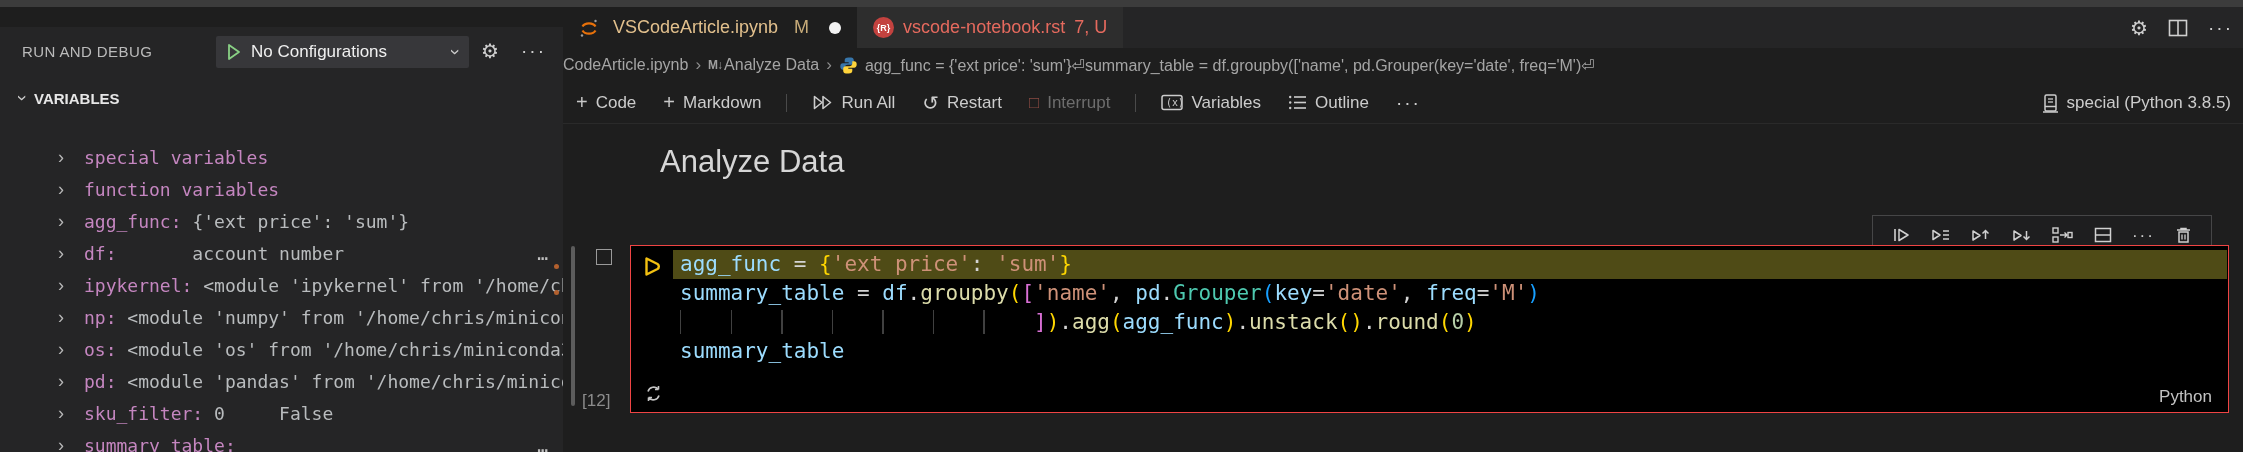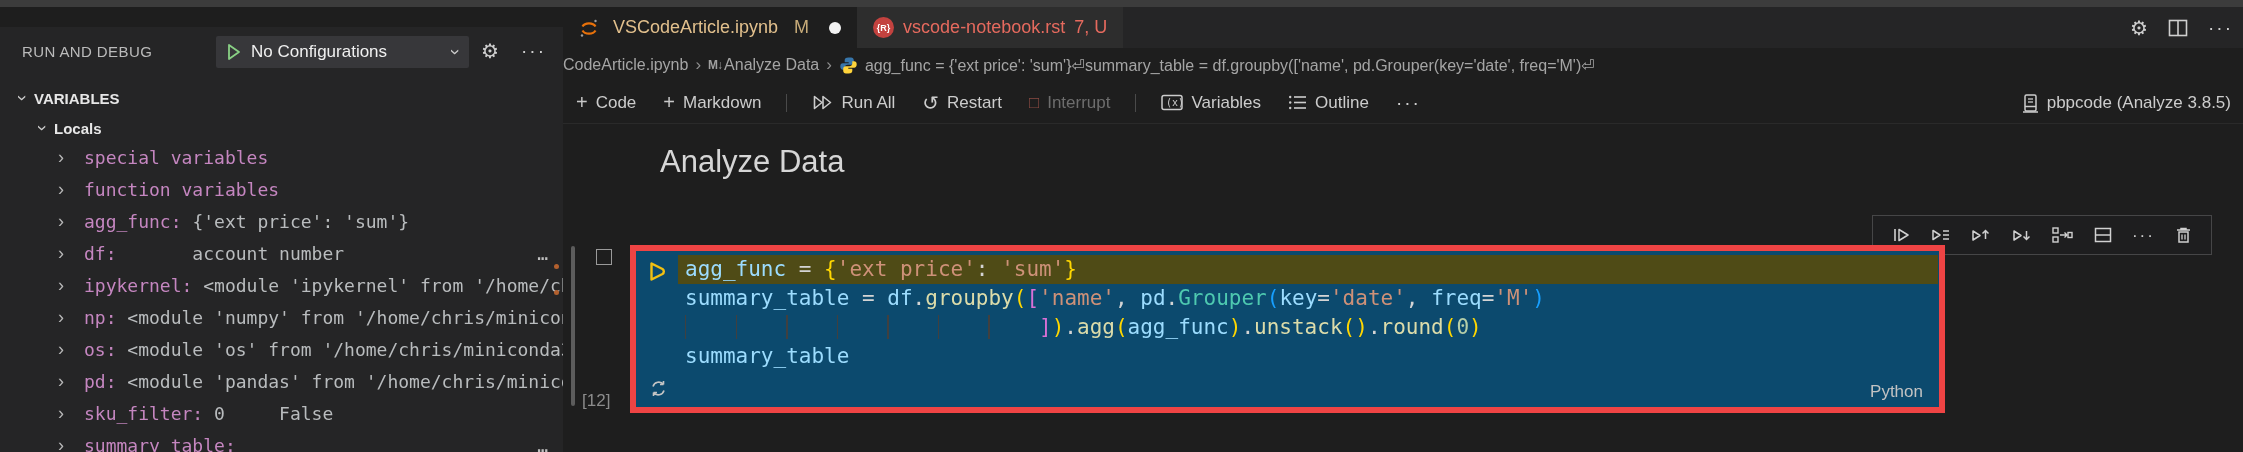--- a/index.html
+++ b/index.html
@@ -78,22 +78,22 @@
 
   .cell-toolbar { position:absolute; left:1309px; top:91px; width:340px; height:40px; background:#1e1e1f;
                   border:1px solid #464647; display:flex; align-items:center; justify-content:space-around; padding:0 8px; }
   .cell-toolbar .dots { font-size:17px; }
 
   .focus-bar { position:absolute; left:8px; top:122px; width:4px; height:160px; background:#5c5c5c; border-radius:2px; }
   .cell-check { position:absolute; left:33px; top:125px; width:16px; height:16px; border:1.5px solid #9a9a9a; }
   .exec-count { position:absolute; left:19px; top:267px; color:#8c8c8c;
                 font-family:Liberation Sans, sans-serif; font-size:17px; }
 
-  .cell-editor { position:absolute; left:67px; top:121px; width:1315px; height:168px;
-                 background:#0c4a6e; border:6px solid #ef4444; }
+  .cell-editor { position:absolute; left:67px; top:121px; width:1599px; height:168px;
+                 background:#000000; border:1px solid #ef4444; }
   .run-btn { position:absolute; left:7px; top:7px; }
   .codewrap { position:absolute; left:42px; top:4px; right:1px;
               font-family:"DejaVu Sans Mono", monospace; font-size:21px; line-height:29px; }
   .code-line { white-space:pre; height:29px; }
   .code-line.hl { background:#4f4b16; }
   .codewrap { padding-left:0; }
   .code-line > span { padding:0; }
   .code-line { padding-left:7px; }
   .tk-v{color:#9cdcfe} .tk-o{color:#d4d4d4} .tk-s{color:#ce9178}
   .tk-b1{color:#ffd700} .tk-b2{color:#da70d6} .tk-b3{color:#179fff}
@@ -118,24 +118,20 @@
         <span class="lbl">No Configurations</span>
         <span class="chev down" style="margin-left:auto">›</span>
       </div>
       <span class="gear sb-gear">⚙</span>
       <span class="dots sb-dots">···</span>
     </div>
     <div class="sec-row row-vars">
       <span class="chev down">›</span>
       <span class="sec-label">VARIABLES</span>
     </div>
-    <div class="sec-row row-locals">
-      <span class="chev down">›</span>
-      <span class="sec-label">Locals</span>
-    </div>
     <div id="var-list">
         <div class="var-row"><span class="vchev">›</span><span class="vname">special variables</span><span class="vval"></span></div>
         <div class="var-row"><span class="vchev">›</span><span class="vname">function variables</span><span class="vval"></span></div>
         <div class="var-row"><span class="vchev">›</span><span class="vname">agg_func:</span><span class="vval"> {'ext price': 'sum'}</span></div>
         <div class="var-row"><span class="vchev">›</span><span class="vname">df:</span><span class="vval">       account number</span><span class="vtrail">…</span></div>
         <div class="var-row"><span class="vchev">›</span><span class="vname">ipykernel:</span><span class="vval"> &lt;module 'ipykernel' from '/home/ch…</span></div>
         <div class="var-row"><span class="vchev">›</span><span class="vname">np:</span><span class="vval"> &lt;module 'numpy' from '/home/chris/minicon…</span></div>
         <div class="var-row"><span class="vchev">›</span><span class="vname">os:</span><span class="vval"> &lt;module 'os' from '/home/chris/miniconda3…</span></div>
         <div class="var-row"><span class="vchev">›</span><span class="vname">pd:</span><span class="vval"> &lt;module 'pandas' from '/home/chris/minico…</span></div>
         <div class="var-row"><span class="vchev">›</span><span class="vname">sku_filter:</span><span class="vval"> 0     False</span></div>
@@ -234,21 +230,21 @@
       </span>
       <span class="dots">···</span>
       <span class="nb-kernel">
         <svg class="ic" width="17" height="20" viewBox="0 0 17 20">
           <rect x="3" y="2" width="11" height="16" rx="1.5" fill="none" stroke="#cccccc" stroke-width="1.5"></rect>
           <line x1="3" y1="13.5" x2="14" y2="13.5" stroke="#cccccc" stroke-width="1.5"></line>
           <line x1="1" y1="19" x2="16" y2="19" stroke="#cccccc" stroke-width="1.5"></line>
           <line x1="6" y1="6" x2="11" y2="6" stroke="#cccccc" stroke-width="1.3"></line>
           <line x1="6" y1="9" x2="11" y2="9" stroke="#cccccc" stroke-width="1.3"></line>
         </svg>
-        <span>pbpcode (Analyze 3.8.5)</span>
+        <span>special (Python 3.8.5)</span>
       </span>
     </div>
 
     <div class="notebook">
       <h1 class="md-heading">Analyze Data</h1>
 
       <div class="cell-toolbar">
         <svg class="ic" width="20" height="20" viewBox="0 0 20 20">
           <line x1="4" y1="4" x2="4" y2="16" stroke="#d0d0d0" stroke-width="1.6"></line>
           <path d="M8 4.5 L17 10 L8 15.5 Z" fill="none" stroke="#d0d0d0" stroke-width="1.5" stroke-linejoin="round"></path>

